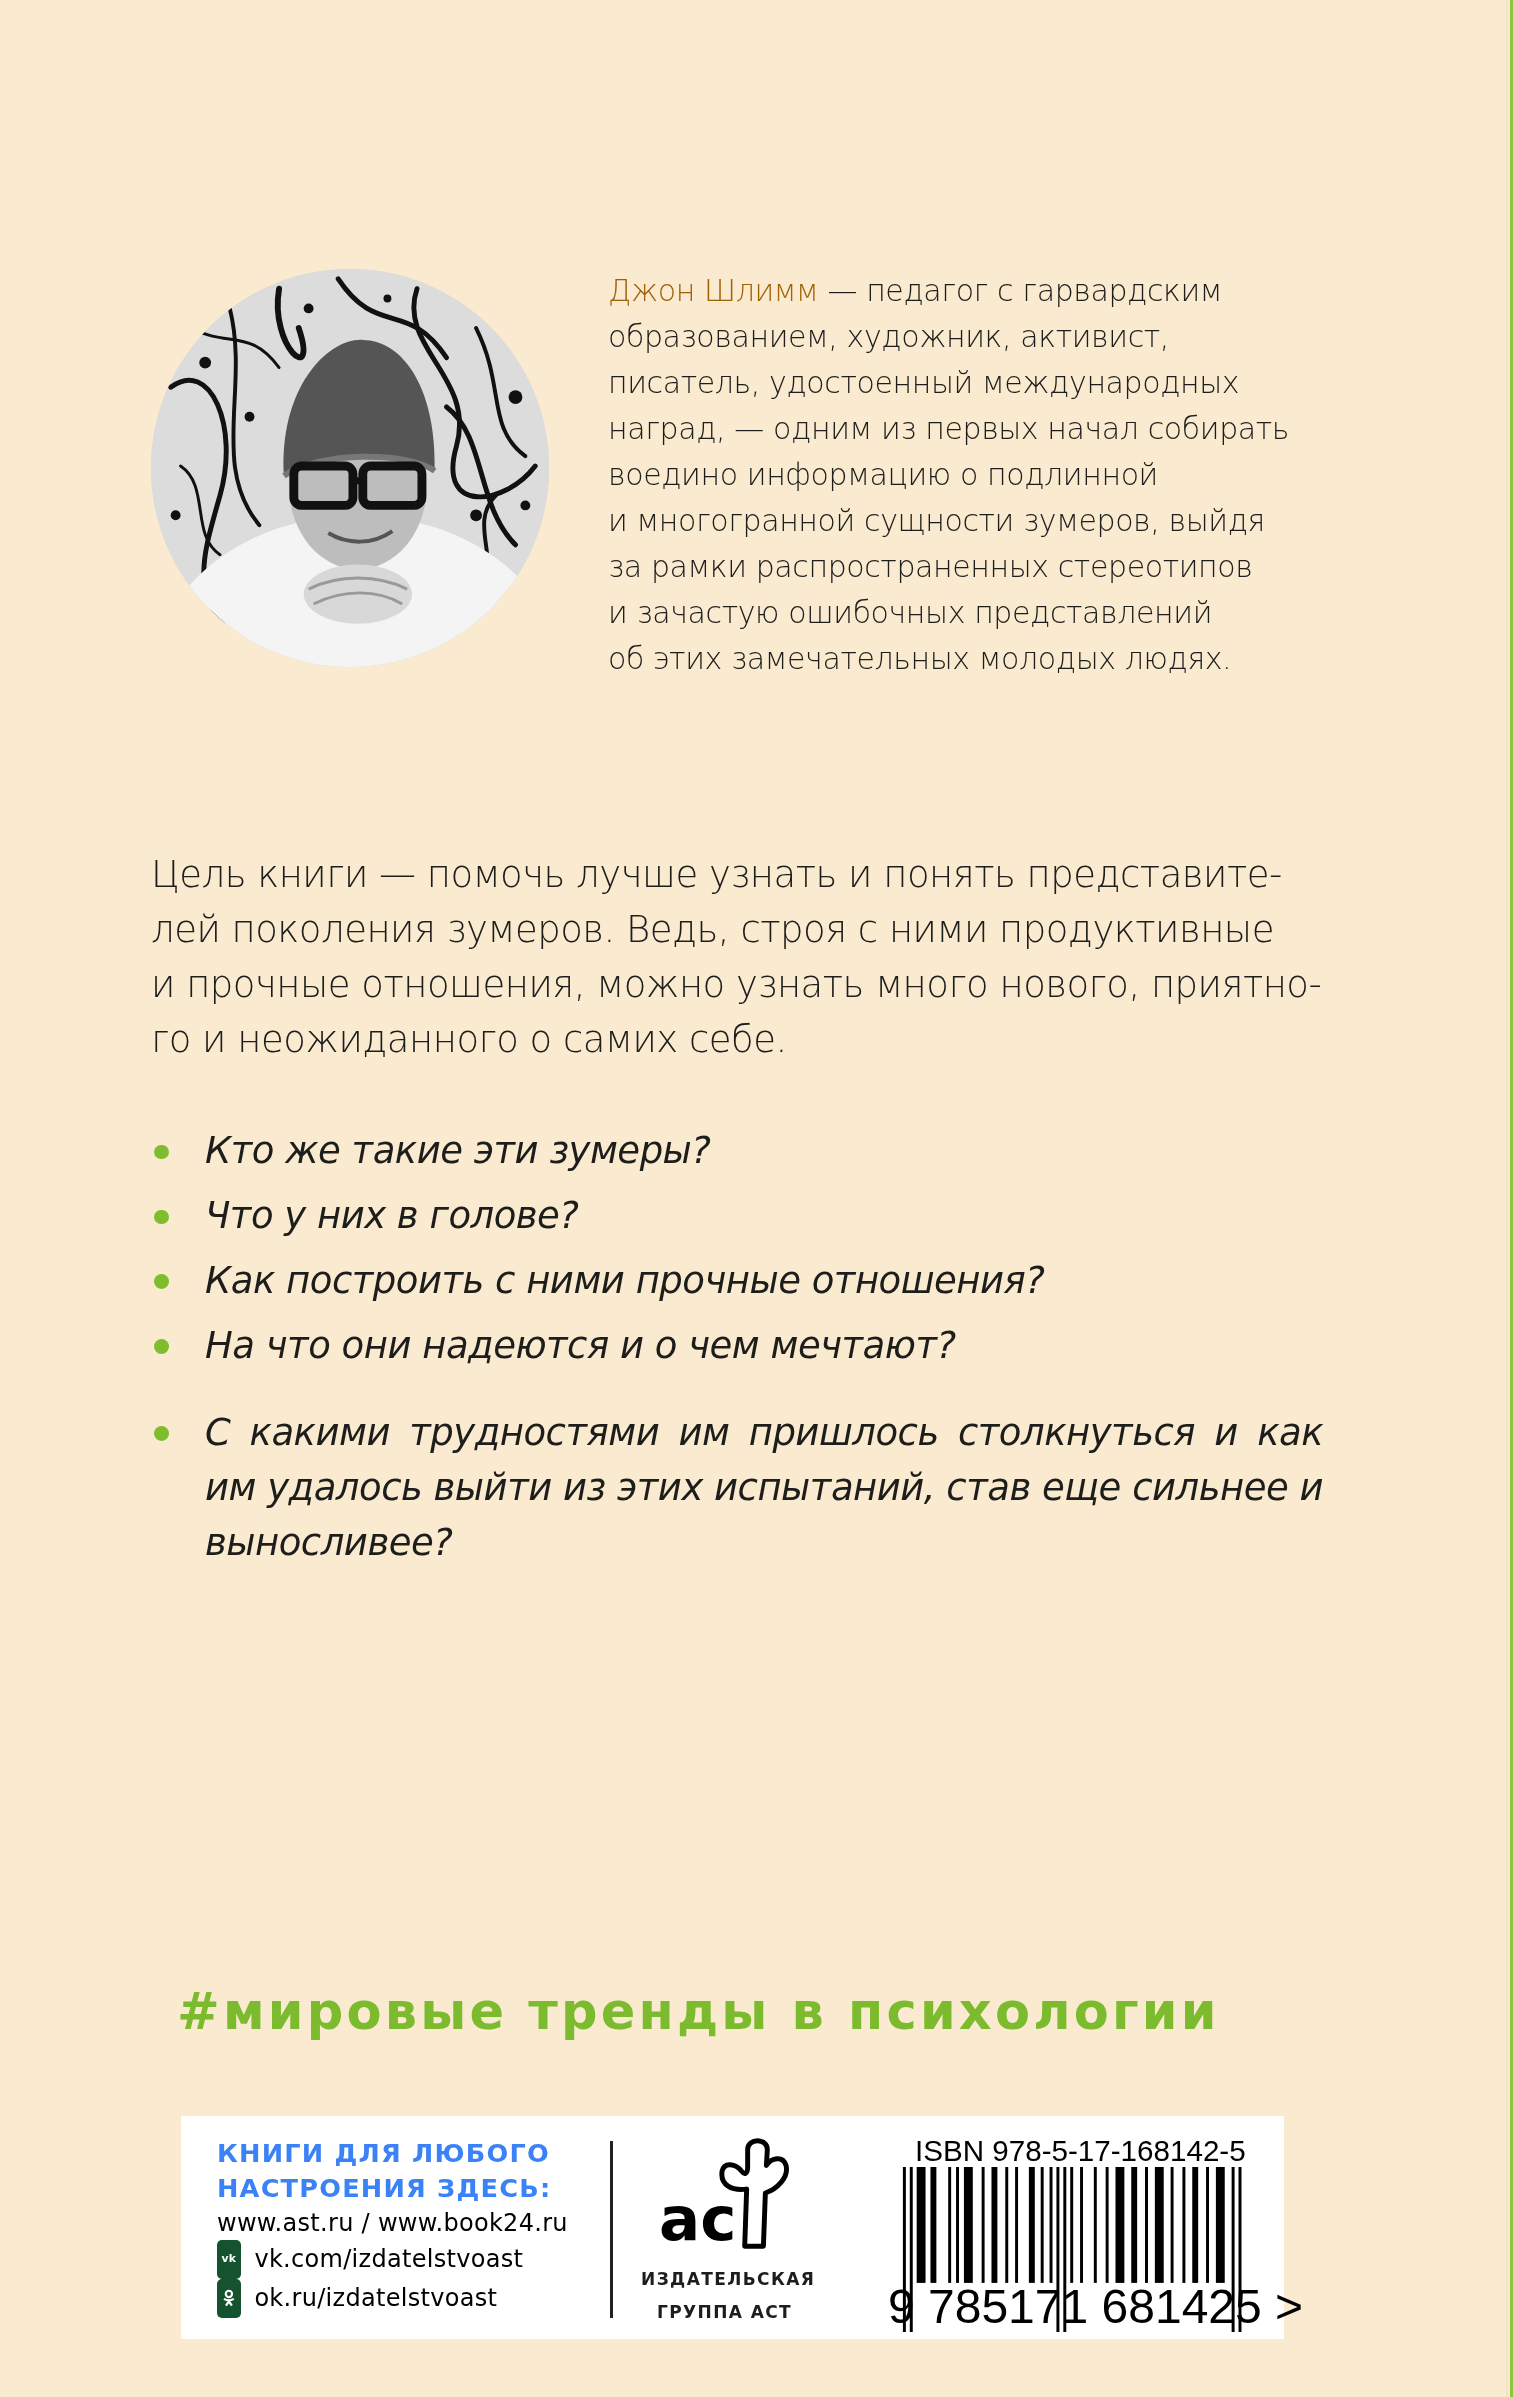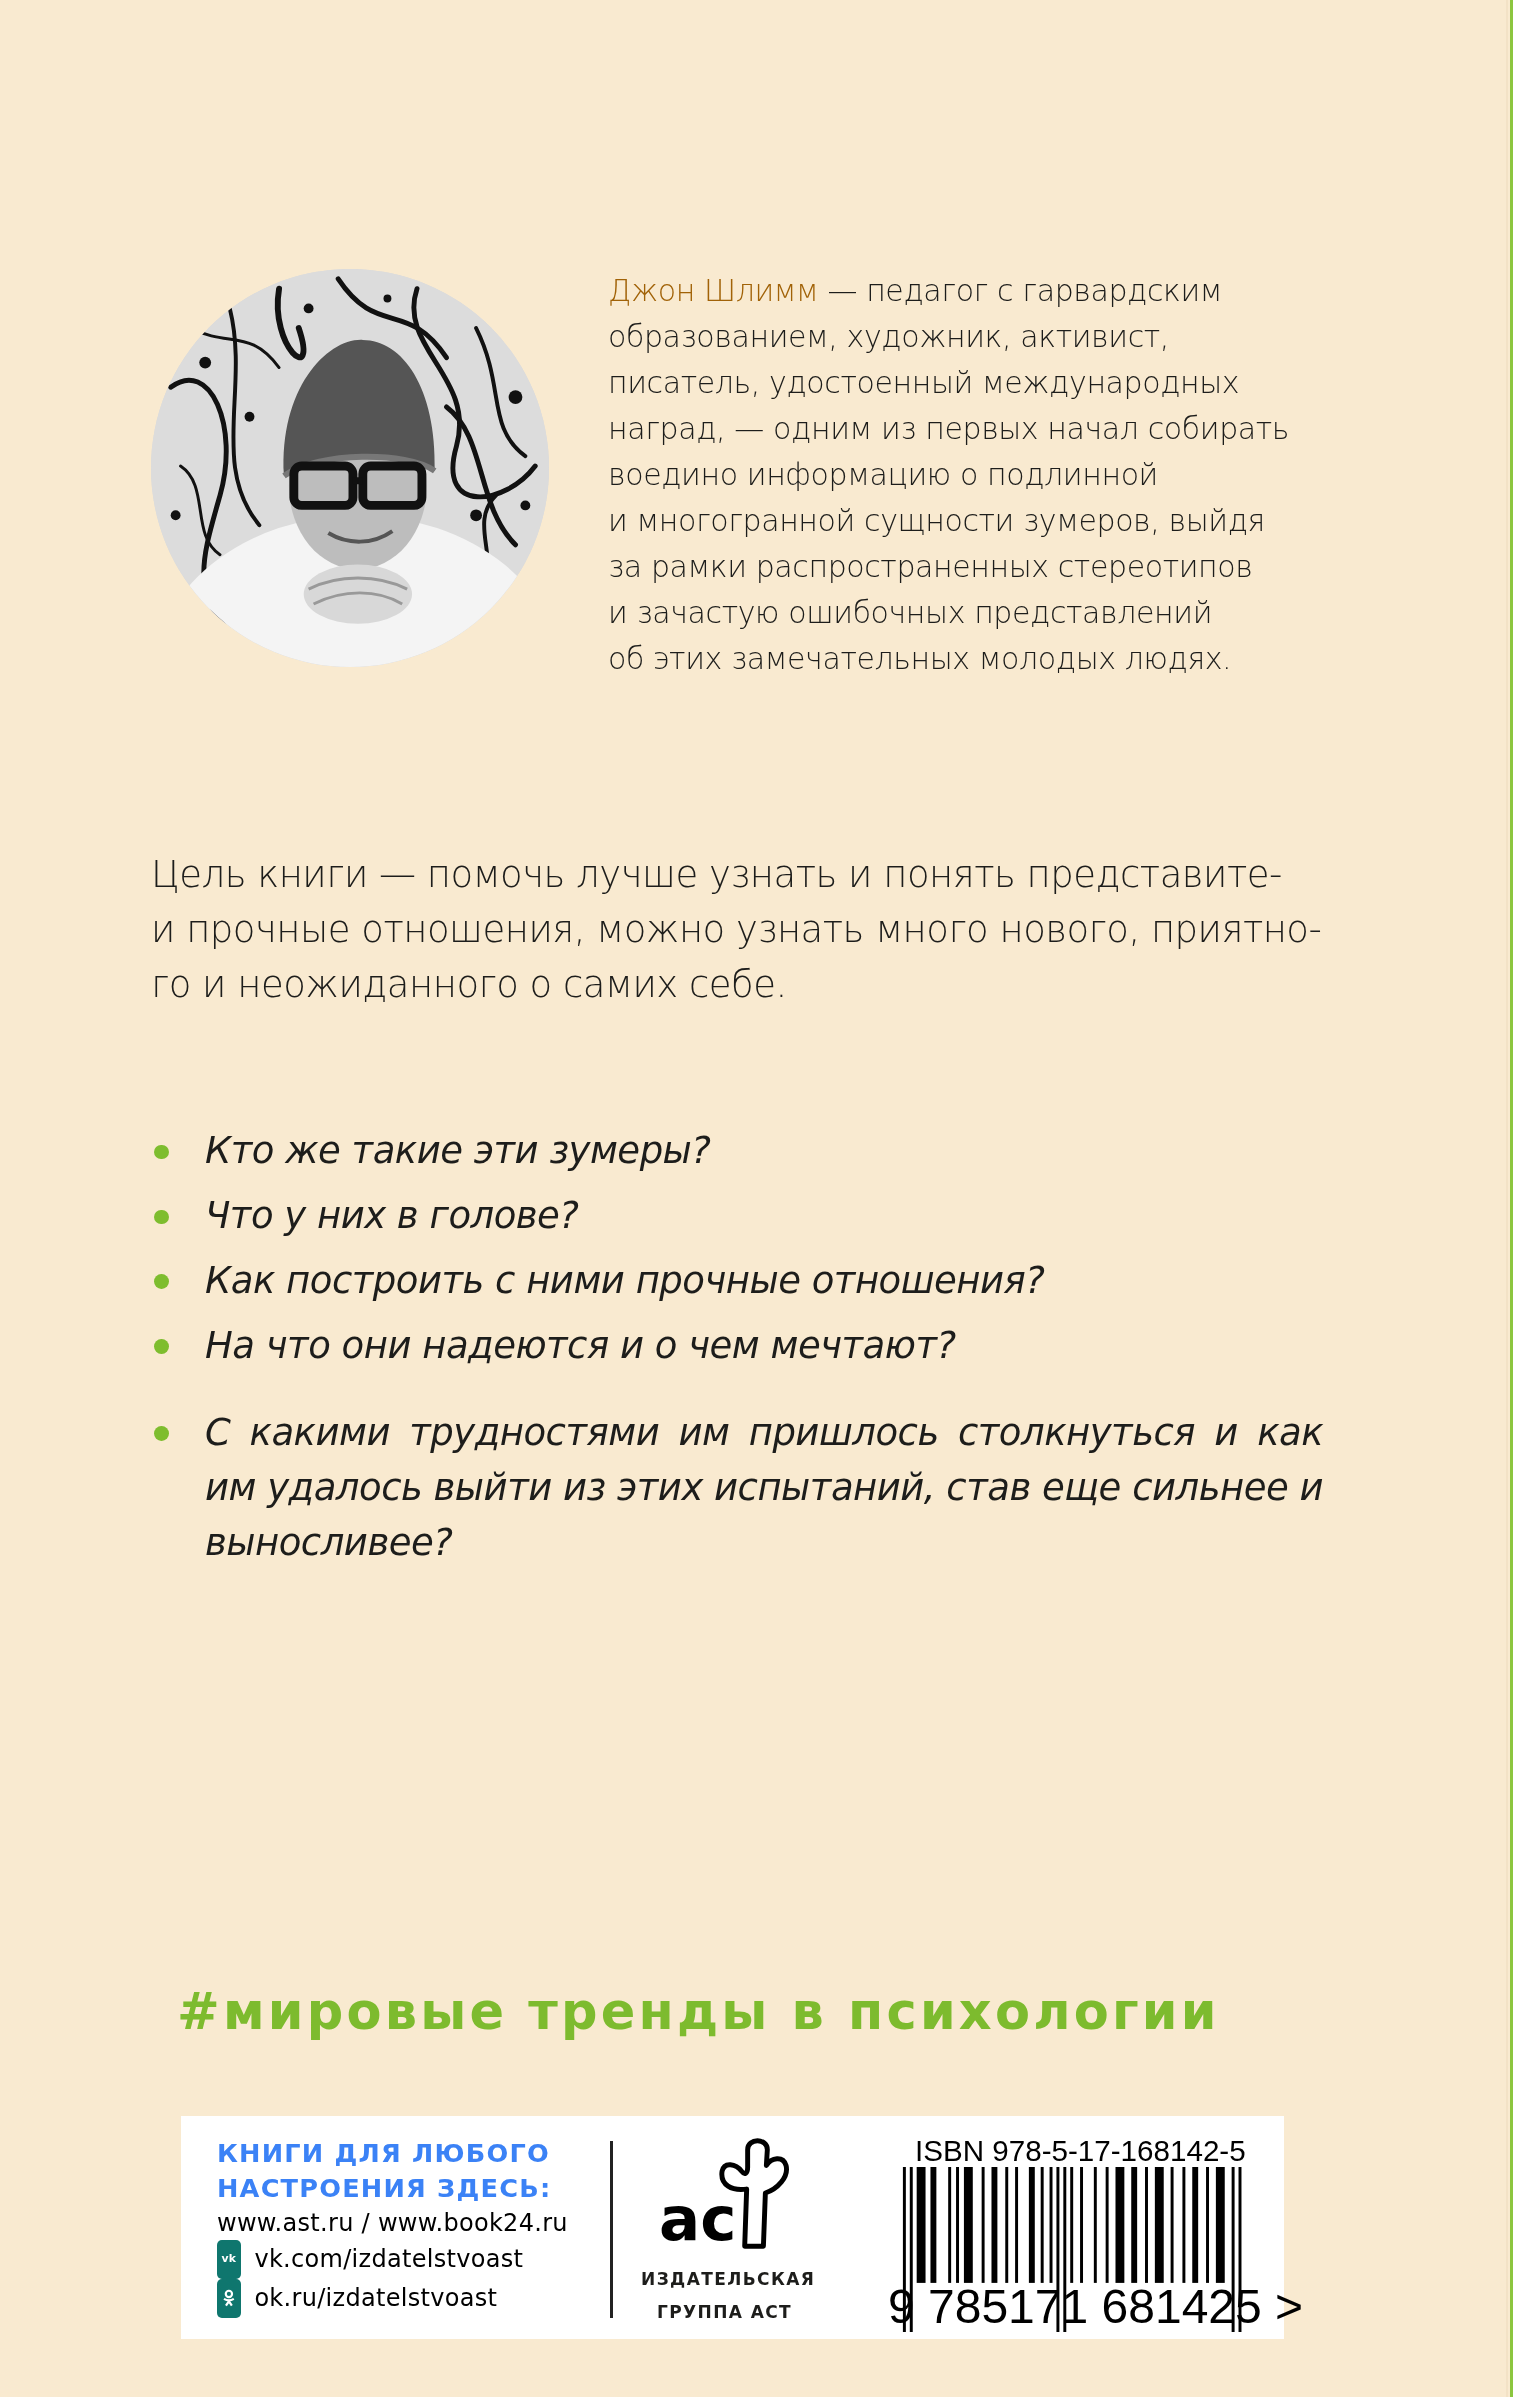--- a/index.html
+++ b/index.html
@@ -53,21 +53,21 @@
 
   
   .info-box {
     position:absolute; left:181px; top:2116px; width:1103px; height:223px;
     background:#ffffff;
   }
   .info-left { position:absolute; left:36px; top:19.7px; width:394px; font-family:"DejaVu Sans", sans-serif; }
   .info-heading { font-weight:bold; font-size:25.6px; line-height:35px; letter-spacing:1.2px; color:#3b82f6; }
   .info-link { font-size:24px; line-height:34px; color:#000; letter-spacing:0.3px; display:flex; align-items:center; }
   .social-icon {
-    display:inline-flex; width:23.6px; height:39px; border-radius:4.9px; background:#0f766e;
+    display:inline-flex; width:23.6px; height:39px; border-radius:4.9px; background:#14532d;
     color:#fff; font-size:10.8px; font-weight:bold; align-items:center; justify-content:center;
     margin-right:13.8px; flex:none;
   }
   .divider { position:absolute; left:429px; top:24.6px; width:3px; height:177px; background:#222; }
   .publisher-logo { position:absolute; left:460px; top:13.8px; width:167px; height:197px; text-align:center; }
   .publisher-logo svg { display:block; margin:0 auto; }
   .publisher-name {
     font-family:"DejaVu Sans", sans-serif; font-weight:bold; font-size:17px; line-height:23.6px;
     letter-spacing:1.4px; color:#1d1d1b; margin-top:10px;
   }
@@ -141,20 +141,21 @@
   <div>наград, — одним из первых начал собирать</div>
   <div>воедино информацию о подлинной</div>
   <div>и многогранной сущности зумеров, выйдя</div>
   <div>за рамки распространенных стереотипов</div>
   <div>и зачастую ошибочных представлений</div>
   <div>об этих замечательных молодых людях.</div>
 </div>
 
 <div class="description">
   <div>Цель книги  — помочь лучше узнать и понять представите-</div>
+  <div>лей поколения зумеров. Ведь, строя с ними продуктивные</div>
   <div>и прочные отношения, можно узнать много нового, приятно-</div>
   <div>го и неожиданного о самих себе.</div>
 </div>
 
 <ul class="bullets">
   <li><span class="dot"></span><span>Кто же такие эти зумеры?</span></li>
   <li><span class="dot"></span><span>Что у них в голове?</span></li>
   <li><span class="dot"></span><span>Как построить с ними прочные отношения?</span></li>
   <li><span class="dot"></span><span>На что они надеются и о чем мечтают?</span></li>
   <li class="multi"><span class="dot"></span><span>С какими трудностями им пришлось столкнуться и как им удалось выйти из этих испытаний, став еще сильнее и выносливее?</span></li>

